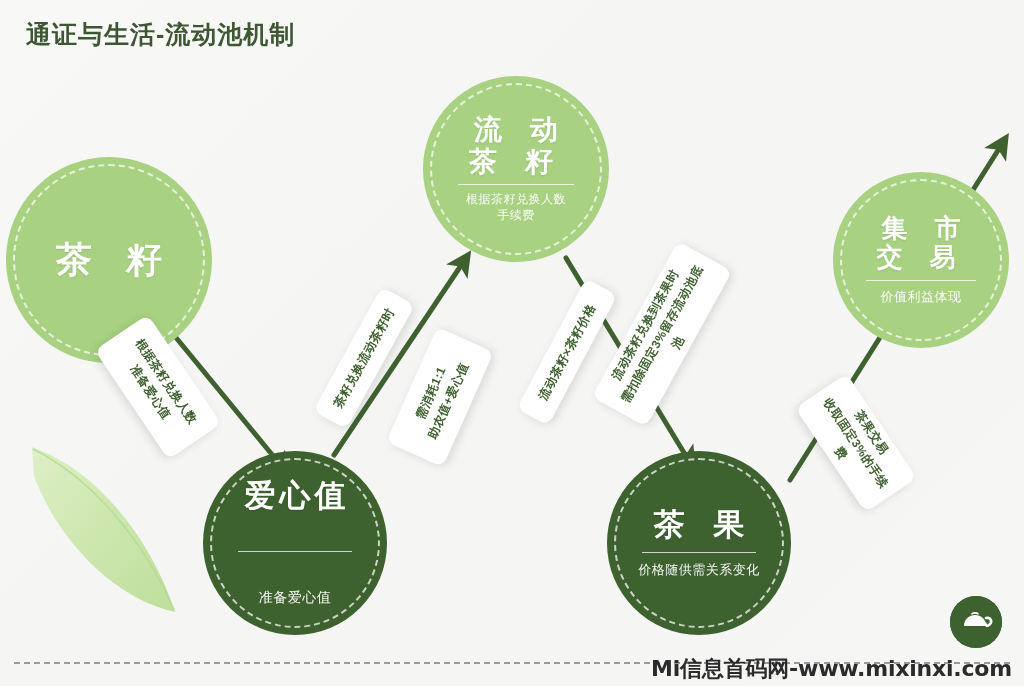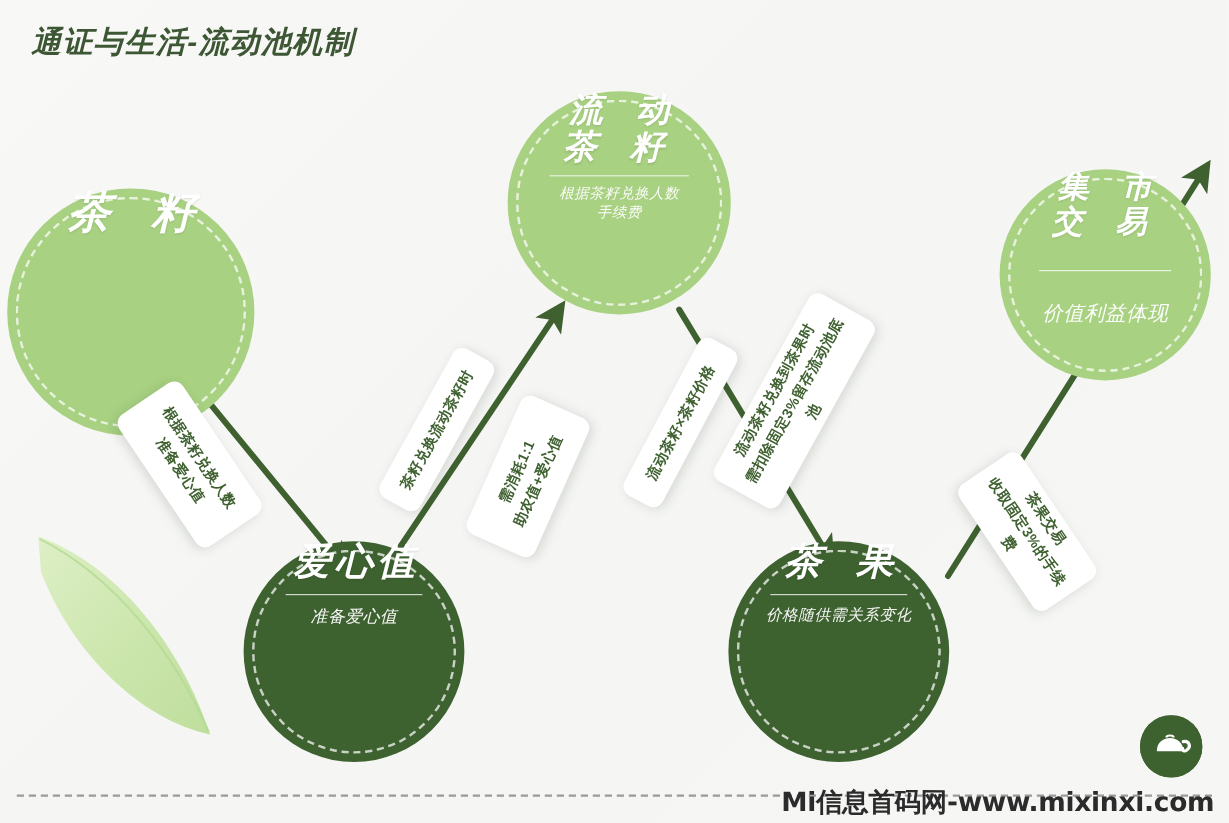--- a/index.html
+++ b/index.html
@@ -18,41 +18,39 @@
 
   
   .title {
     position: absolute;
     left: 26px; top: 18px;
     font-size: 25px;
     font-weight: 700;
     letter-spacing: 1px;
     color: #3d5634;
     white-space: nowrap;
-    font-style: italic;
   }
 
   
   #artwork {
     position: absolute; left: 0; top: 0;
     width: 1024px; height: 686px;
     pointer-events: none;
   }
 
   
   .node {
     position: absolute;
     border-radius: 50%;
     display: flex;
     flex-direction: column;
     align-items: center;
-    justify-content: flex-start;
+    justify-content: center;
     text-align: center;
     color: #ffffff;
-    font-style: italic;
   }
   .node::after {
     content: "";
     position: absolute;
     left: 7px; top: 7px; right: 7px; bottom: 7px;
     border-radius: 50%;
     border: 2px dashed rgba(255,255,255,.72);
     pointer-events: none;
   }
   .node.light { background: #a8d182; }
@@ -79,26 +77,26 @@
 
   
   #node-chazi      { left: 6px;   top: 157px; width: 206px; height: 206px; }
   #node-chazi .headline { font-size: 36px; letter-spacing: 12px; text-indent: 12px; }
 
   #node-liudong    { left: 423px; top: 76px;  width: 186px; height: 186px; }
   #node-liudong .headline { font-size: 28px; letter-spacing: 10px; text-indent: 10px; }
   #node-liudong .rule { margin: 7px 0 6px; }
   #node-liudong .sub { font-size: 12px; }
 
-  #node-jishi      { left: 833px; top: 141px; width: 176px; height: 176px; gap: 18px; }
+  #node-jishi      { left: 833px; top: 172px; width: 176px; height: 176px; }
   #node-jishi .headline { font-size: 26px; letter-spacing: 10px; text-indent: 10px; }
   #node-jishi .rule { margin: 8px 0 7px; }
-  #node-jishi .sub { font-size: 17px; }
-
-  #node-aixin      { left: 203px; top: 451px; width: 184px; height: 184px; }
+  #node-jishi .sub { font-size: 13px; }
+
+  #node-aixin      { left: 203px; top: 451px; width: 184px; height: 184px; gap: 28px; }
   #node-aixin .headline { font-size: 31px; letter-spacing: 4px; text-indent: 4px; }
   #node-aixin .sub { font-size: 14px; }
 
   #node-chaguo     { left: 607px; top: 451px; width: 184px; height: 184px; }
   #node-chaguo .headline { font-size: 31px; letter-spacing: 10px; text-indent: 10px; }
   #node-chaguo .sub { font-size: 13px; }
 
   
   .note {
     position: absolute;

